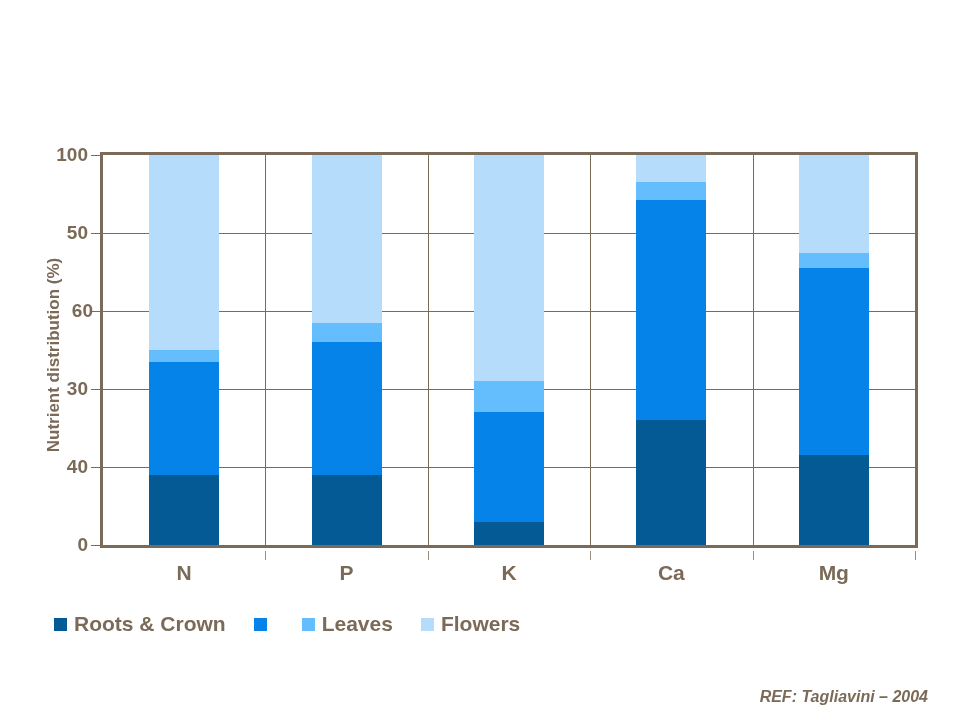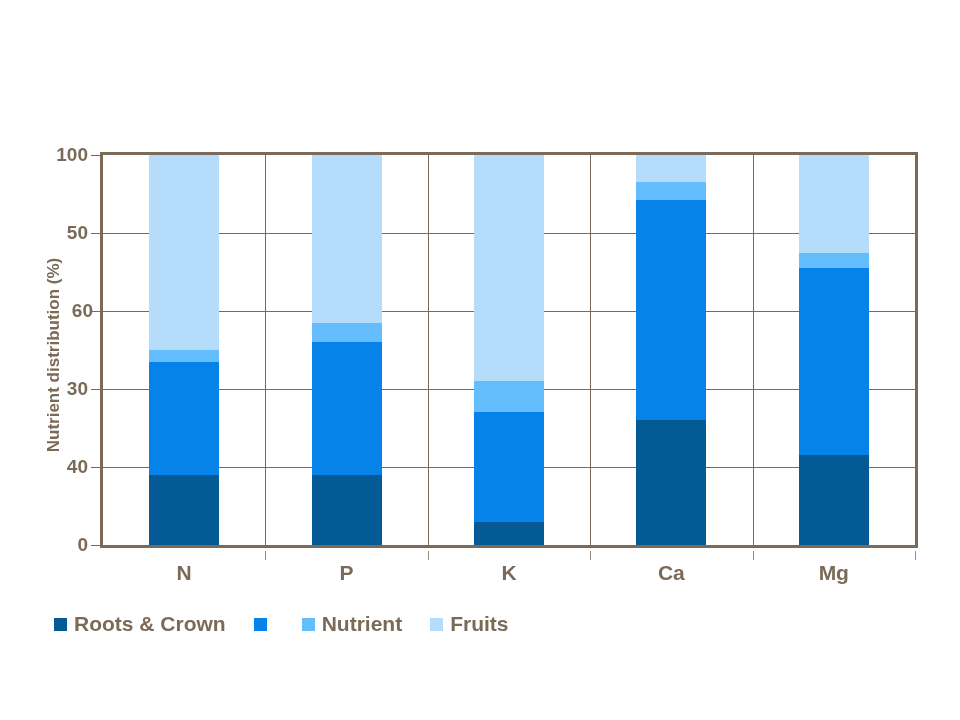--- a/index.html
+++ b/index.html
@@ -259,22 +259,23 @@
   <div id="legend">
       <div class="legend-item">
         <span class="legend-swatch" style="background: rgb(4, 90, 148);"></span>
         <span class="legend-label">Roots &amp; Crown</span>
       </div>
       <div class="legend-item">
         <span class="legend-swatch" style="background: rgb(5, 131, 232);"></span>
       </div>
       <div class="legend-item">
         <span class="legend-swatch" style="background: rgb(100, 189, 252);"></span>
-        <span class="legend-label">Nutrient</span>
+        <span class="legend-label">Leaves</span>
       </div>
       <div class="legend-item">
         <span class="legend-swatch" style="background: rgb(181, 221, 251);"></span>
-        <span class="legend-label">Fruits</span>
-      </div>
-    </div>
-
+        <span class="legend-label">Flowers</span>
+      </div>
+    </div>
+
+  <div id="ref-note">REF: Tagliavini – 2004</div>
 
 </div>
 
 </body></html>

